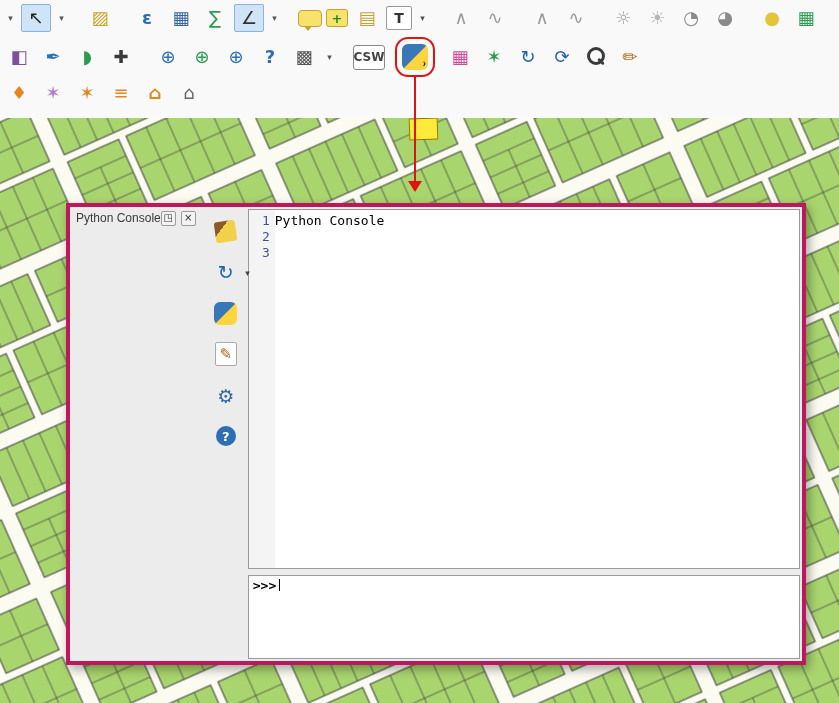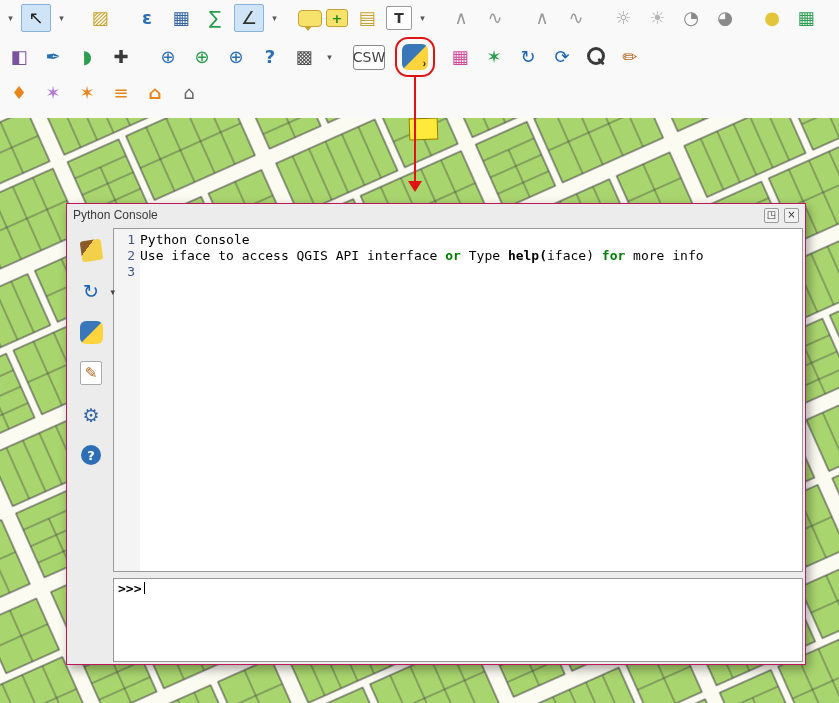--- a/index.html
+++ b/index.html
@@ -13,41 +13,41 @@
   .row1{height:36px}.row2{height:42px}.row3{height:30px}
   .tbtn{width:30px;height:28px;flex:0 0 auto;display:flex;align-items:center;justify-content:center;position:relative;border-radius:3px}
   .glyph{line-height:1;font-size:18px;font-family:"DejaVu Sans",sans-serif}
   .tbtn.dd{width:13px}.tbtn.dd .glyph{font-size:9px;color:#555}
   .tbtn.gap{width:9px}
   .tbtn.active{background:var(--selection_blue);border:1px solid #8ab4dd;border-radius:2px}
   .tbtn.boldg .glyph{font-weight:bold}
   .tbtn.boxed{border:1px solid #999;background:#fff;width:26px;height:24px;border-radius:2px}
   .tbtn.boxed .glyph{font-size:14px;font-weight:bold}
   .tbtn.csw{width:32px;height:25px;border:1px solid #888;border-radius:3px;background:#fff}
-  .tbtn.csw .glyph{font-size:14px;font-weight:normal;color:#444}
+  .tbtn.csw .glyph{font-size:12px;font-weight:bold;color:#444}
   .tbtn.chip{background:#f7e26b;border:1px solid #caa02f;width:22px;height:18px;border-radius:3px}
   .tbtn.chip .glyph{font-size:13px;font-weight:bold}
   .bubble{background:#f7e26b;border:1px solid #caa02f;width:24px;height:17px;border-radius:4px}
   .bubble::after{content:"";position:absolute;left:5px;top:100%;border:4px solid transparent;border-top:5px solid #caa02f}
   .tbtn.pylogo{width:26px;height:26px;border-radius:6px;background:linear-gradient(135deg,#3a77b8 48%,#ffd43d 52%)}
   .mini{position:absolute;right:2px;bottom:1px;font-size:10px;font-weight:bold;color:#222;line-height:1}
   .mag::before{content:"";position:absolute;width:12px;height:12px;border:3px solid #3a3a3a;border-radius:50%;left:6px;top:4px}
   .mag::after{content:"";position:absolute;width:8px;height:3px;background:#3a3a3a;left:16px;top:17px;transform:rotate(45deg);border-radius:2px}
 
   
   .target{outline:2px solid var(--annotation_red);outline-offset:5px}
   .target::before{content:"";position:absolute;left:50%;margin-left:-1px;top:calc(100% + 7px);width:2px;height:110px;background:var(--annotation_red)}
   .target::after{content:"";position:absolute;left:50%;margin-left:-7px;top:calc(100% + 111px);border:7px solid transparent;border-top:11px solid var(--annotation_red)}
 
   
   .map{position:absolute;left:0;top:118px;right:0;bottom:0}
   .ynote{position:absolute;left:409px;top:118px;width:29px;height:22px;background:var(--highlight_yellow);border:1px solid #8a7a00;transform:rotate(-2deg);z-index:6}
 
   
-  .console{position:absolute;left:66px;top:203px;width:740px;height:462px;background:var(--console_bg);border:1px solid #be185d;box-shadow:3px 4px 10px rgba(0,0,0,.35);z-index:10;display:flex;flex-direction:column}
+  .console{position:absolute;left:66px;top:203px;width:740px;height:462px;background:var(--console_bg);border:4px solid #be185d;box-shadow:3px 4px 10px rgba(0,0,0,.35);z-index:10;display:flex;flex-direction:row}
   .titlebar{height:22px;display:flex;align-items:center;padding:0 6px;flex:0 0 auto}
   .title{font-size:12px;color:#3a3a3a}
   .title-buttons{margin-left:auto;display:flex;gap:5px}
   .winbtn{width:15px;height:15px;display:flex;align-items:center;justify-content:center;font-size:11px;color:#333;border:1px solid #9a9a9a;background:#f2f2f2;border-radius:2px}
   .winbtn .glyph{font-size:10px}
   .console-body{flex:1;display:flex;min-height:0;padding:2px}
   .side{width:44px;flex:0 0 auto;display:flex;flex-direction:column;align-items:center;padding-top:12px;gap:17px}
   .sbtn{width:26px;height:26px;display:flex;align-items:center;justify-content:center;position:relative}
   .sbtn .glyph{font-size:19px;font-family:"DejaVu Sans",sans-serif}
   .caret{position:absolute;right:-11px;top:9px;font-size:9px;color:#444}
@@ -385,21 +385,20 @@
         </span>
       </div>
     <div class="rightcol">
       <div class="editor">
         <div class="line">
           <span class="num">1</span>
           <span class="code"><span>Python Console</span></span>
         </div>
         <div class="line">
           <span class="num">2</span>
-          <span class="code"><span>Use iface to access QGIS API interface </span><span class="kw">or</span><span> Type </span><span class="fn">help(</span><span>iface)</span><span> </span><span class="kw">for</span><span> more info</span></span>
         </div>
         <div class="line">
           <span class="num">3</span>
           <span class="code"><span></span></span>
         </div>
       </div>
       <div class="splitter"></div>
       <div class="shell">
         <span>&gt;&gt;&gt;</span><span class="cursor"></span>
       </div>

